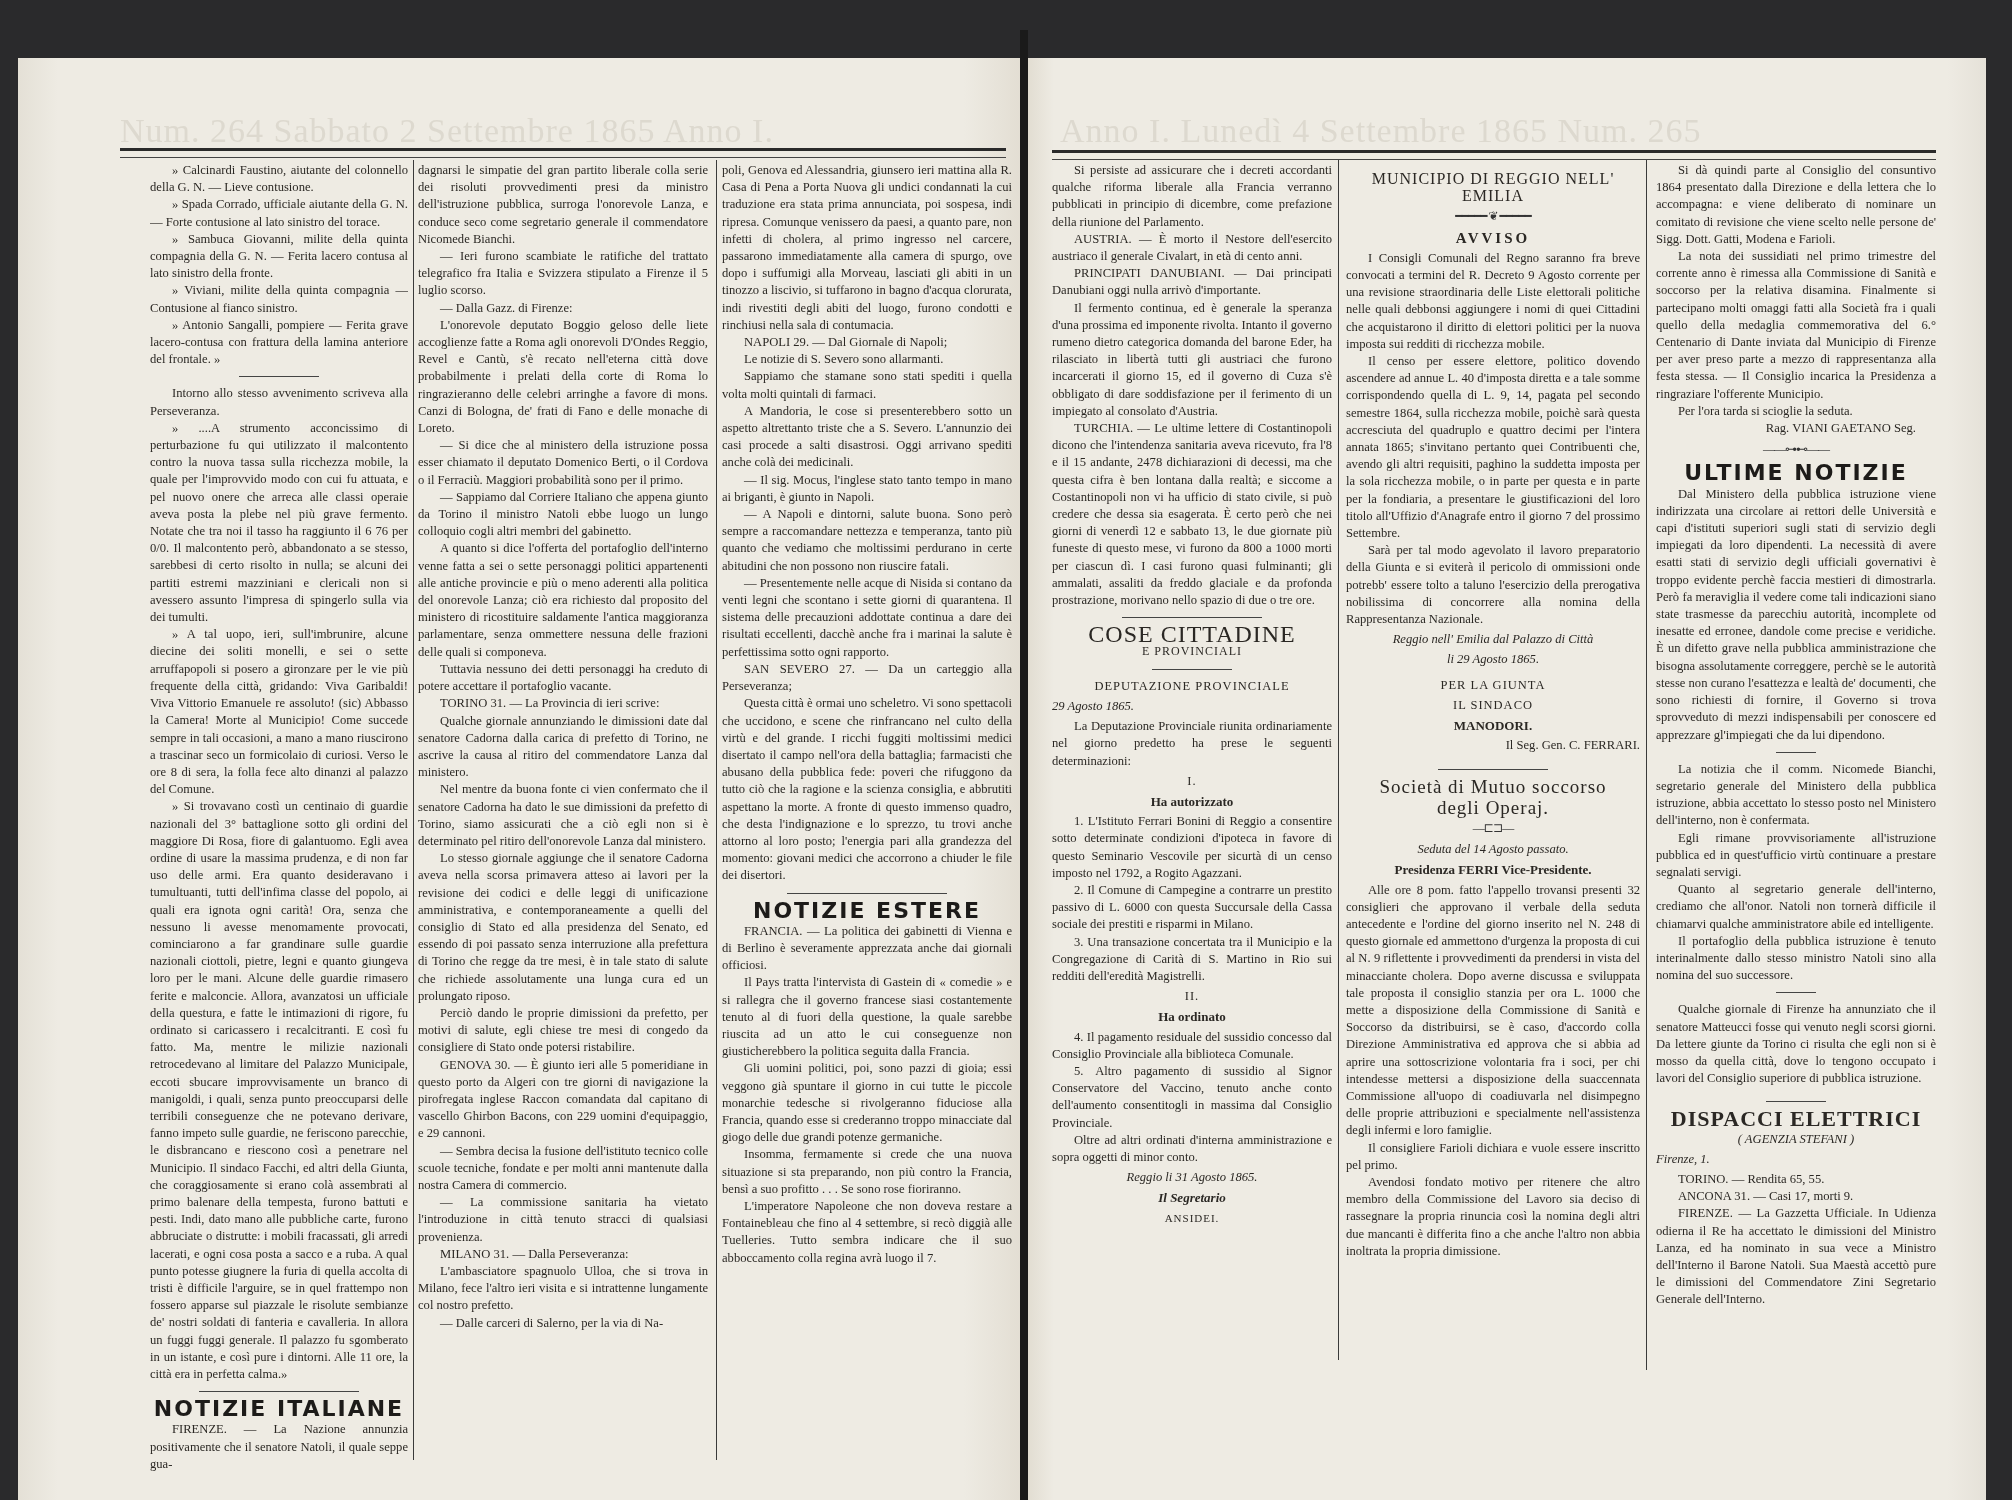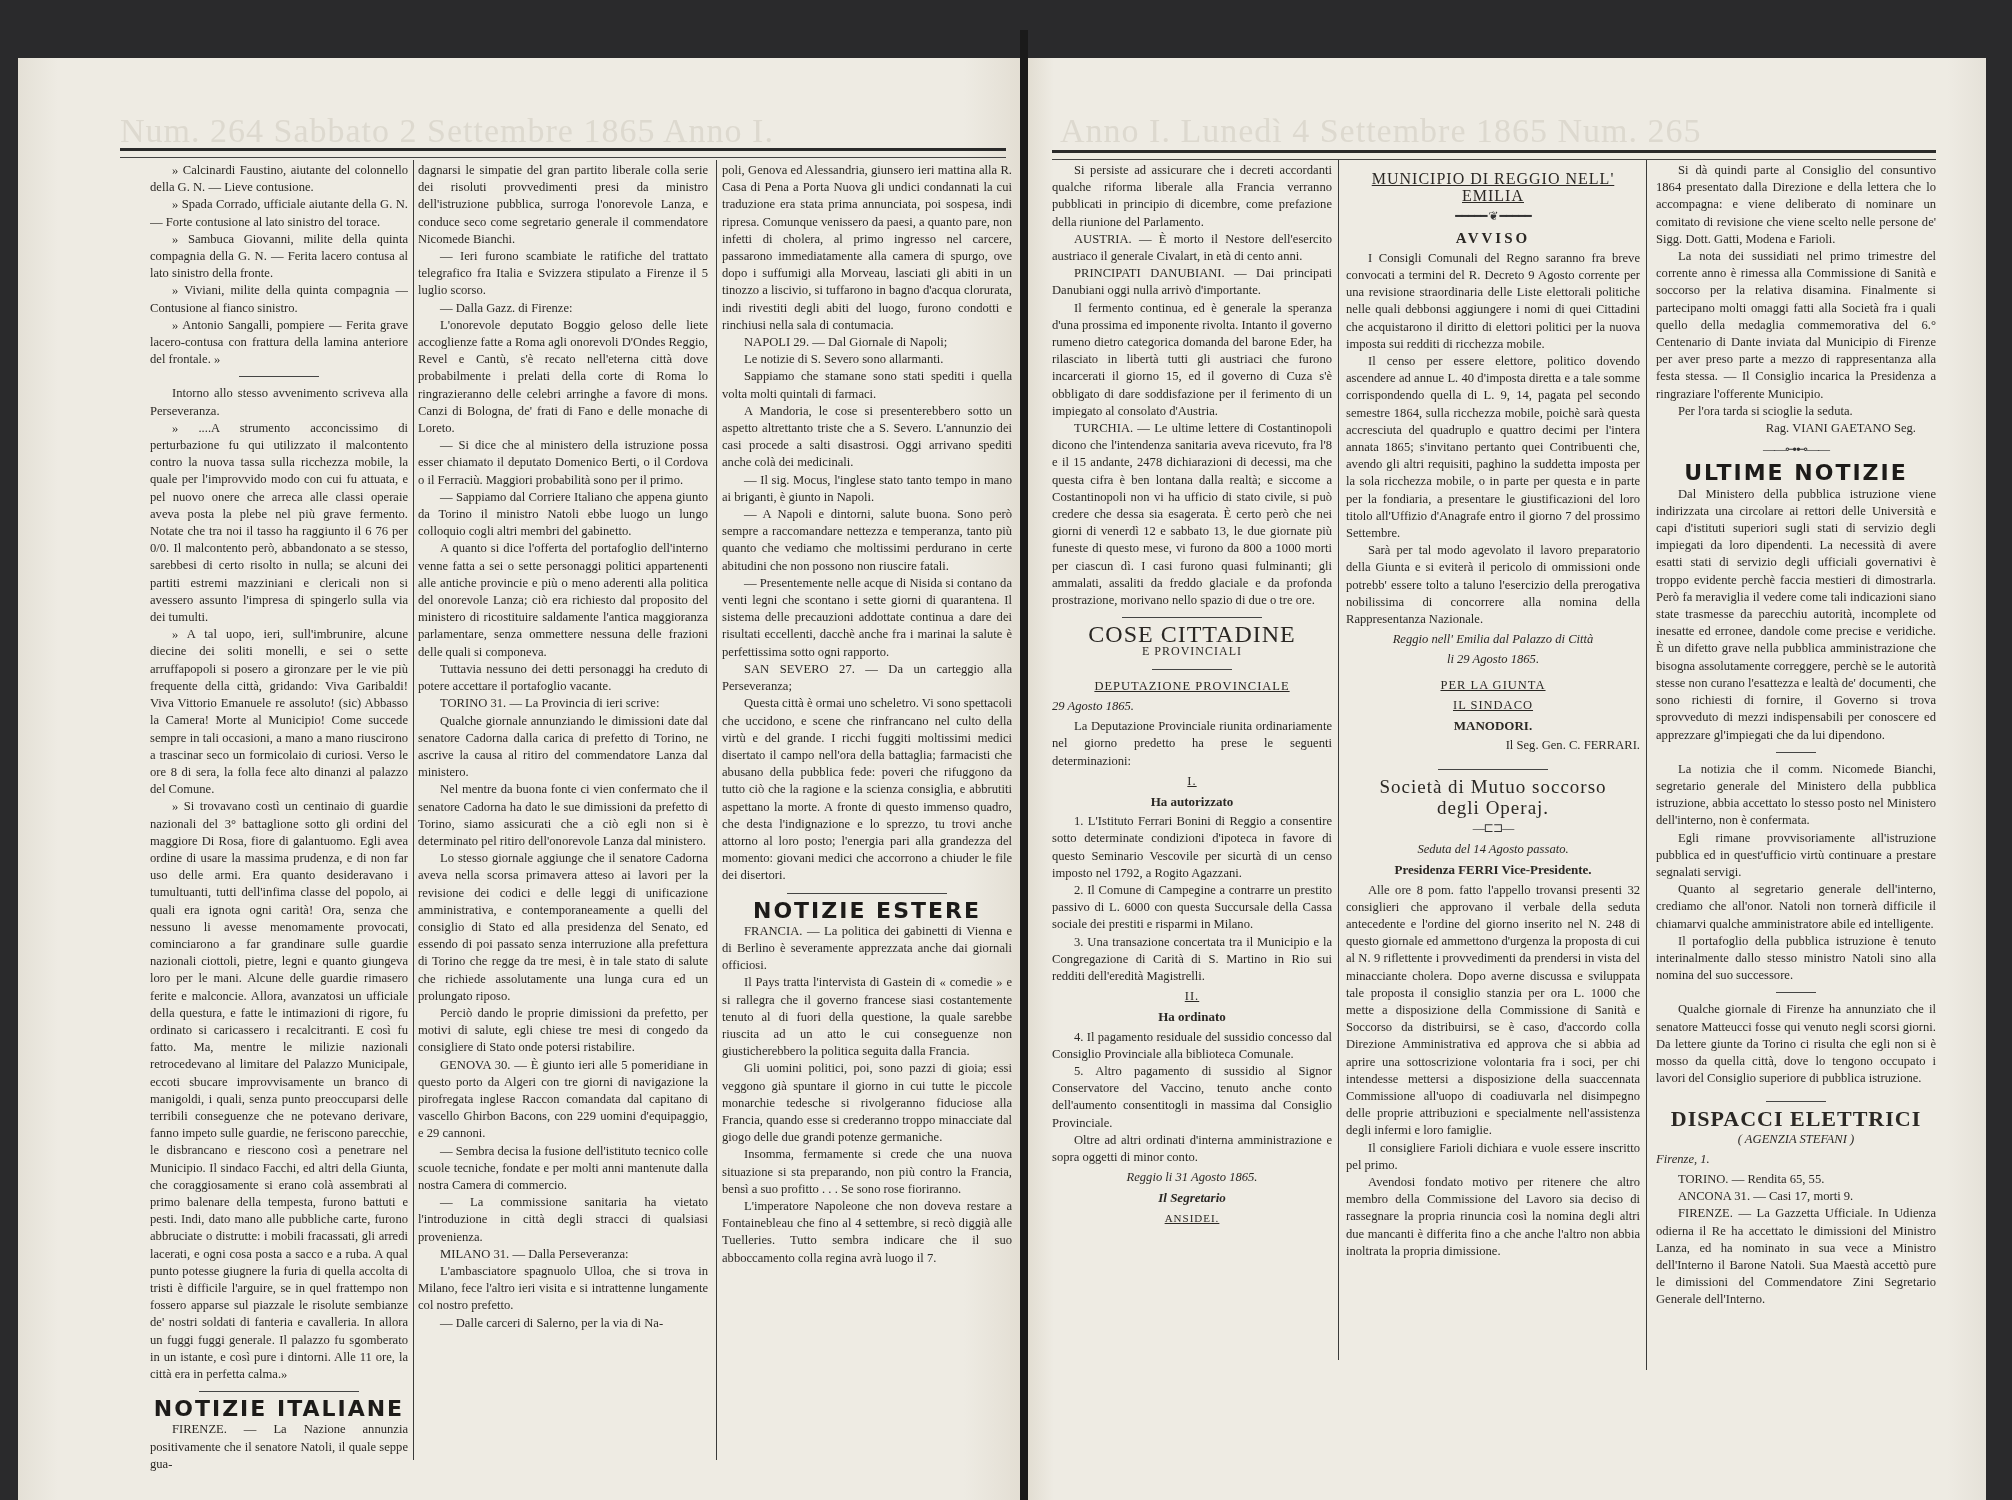--- a/index.html
+++ b/index.html
@@ -32,21 +32,21 @@
     text-align:justify; overflow:hidden;
   }
   .col p { margin:0; text-indent:22px; }
   .vline { position:absolute; top:160px; width:1px; background:#3a3a3a; }
   .head-sans {
     font-family:"DejaVu Sans", sans-serif; font-weight:bold; text-align:center;
     font-size:22px; letter-spacing:2px; color:#1d1b19; margin:6px 0 4px 0;
   }
   .head-serif { text-align:center; font-size:24px; letter-spacing:1px; color:#2a2723; margin:4px 0 0 0; }
   .sub-serif { text-align:center; font-size:12px; letter-spacing:1px; margin:0 0 6px 0; }
-  .caps-c { text-align:center; font-size:12.5px; letter-spacing:1px; margin:3px 0;text-decoration:underline; }
+  .caps-c { text-align:center; font-size:12.5px; letter-spacing:1px; margin:3px 0; }
   .bold-c { text-align:center; font-weight:bold; font-size:13px; margin:3px 0; }
   .ital-r { font-style:italic; margin:3px 0; }
   .ital-c { text-align:center; font-style:italic; margin:3px 0; }
   .sep { width:80px; height:1px; background:#444; margin:8px auto; }
   .orn { text-align:center; color:#333; font-size:12px; margin:4px 0; letter-spacing:-1px; }
 </style>
 </head>
 <body>
 
 <div class="scan">
@@ -86,21 +86,21 @@
     <p>— Sappiamo dal Corriere Italiano che appena giunto da Torino il ministro Natoli ebbe luogo un lungo colloquio cogli altri membri del gabinetto.</p>
     <p>A quanto si dice l'offerta del portafoglio dell'interno venne fatta a sei o sette personaggi politici appartenenti alle antiche provincie e più o meno aderenti alla politica del onorevole Lanza; ciò era richiesto dal proposito del ministero di ricostituire saldamente l'antica maggioranza parlamentare, senza ommettere nessuna delle frazioni delle quali si componeva.</p>
     <p>Tuttavia nessuno dei detti personaggi ha creduto di potere accettare il portafoglio vacante.</p>
     <p>TORINO 31. — La Provincia di ieri scrive:</p>
     <p>Qualche giornale annunziando le dimissioni date dal senatore Cadorna dalla carica di prefetto di Torino, ne ascrive la causa al ritiro del commendatore Lanza dal ministero.</p>
     <p>Nel mentre da buona fonte ci vien confermato che il senatore Cadorna ha dato le sue dimissioni da prefetto di Torino, siamo assicurati che a ciò egli non si è determinato pel ritiro dell'onorevole Lanza dal ministero.</p>
     <p>Lo stesso giornale aggiunge che il senatore Cadorna aveva nella scorsa primavera atteso ai lavori per la revisione dei codici e delle leggi di unificazione amministrativa, e contemporaneamente a quelli del consiglio di Stato ed alla presidenza del Senato, ed essendo di poi passato senza interruzione alla prefettura di Torino che regge da tre mesi, è in tale stato di salute che richiede assolutamente una lunga cura ed un prolungato riposo.</p>
     <p>Perciò dando le proprie dimissioni da prefetto, per motivi di salute, egli chiese tre mesi di congedo da consigliere di Stato onde potersi ristabilire.</p>
     <p>GENOVA 30. — È giunto ieri alle 5 pomeridiane in questo porto da Algeri con tre giorni di navigazione la pirofregata inglese Raccon comandata dal capitano di vascello Ghirbon Bacons, con 229 uomini d'equipaggio, e 29 cannoni.</p>
     <p>— Sembra decisa la fusione dell'istituto tecnico colle scuole tecniche, fondate e per molti anni mantenute dalla nostra Camera di commercio.</p>
-    <p>— La commissione sanitaria ha vietato l'introduzione in città degli stracci di qualsiasi provenienza.</p>
+    <p>— La commissione sanitaria ha vietato l'introduzione in città tenuto stracci di qualsiasi provenienza.</p>
     <p>MILANO 31. — Dalla Perseveranza:</p>
     <p>L'ambasciatore spagnuolo Ulloa, che si trova in Milano, fece l'altro ieri visita e si intrattenne lungamente col nostro prefetto.</p>
     <p>— Dalle carceri di Salerno, per la via di Na-</p>
   </div>
   <div class="vline" style="left:716px;height:1300px;"></div>
 
   <div class="col" style="left:722px;width:290px;height:1310px;">
     <p style="text-indent:0">poli, Genova ed Alessandria, giunsero ieri mattina alla R. Casa di Pena a Porta Nuova gli undici condannati la cui traduzione era stata prima annunciata, poi sospesa, indi ripresa. Comunque venissero da paesi, a quanto pare, non infetti di cholera, al primo ingresso nel carcere, passarono immediatamente alla camera di spurgo, ove dopo i suffumigi alla Morveau, lasciati gli abiti in un tinozzo a liscivio, si tuffarono in bagno d'acqua clorurata, indi rivestiti degli abiti del luogo, furono condotti e rinchiusi nella sala di contumacia.</p>
     <p>NAPOLI 29. — Dal Giornale di Napoli;</p>
     <p>Le notizie di S. Severo sono allarmanti.</p>

